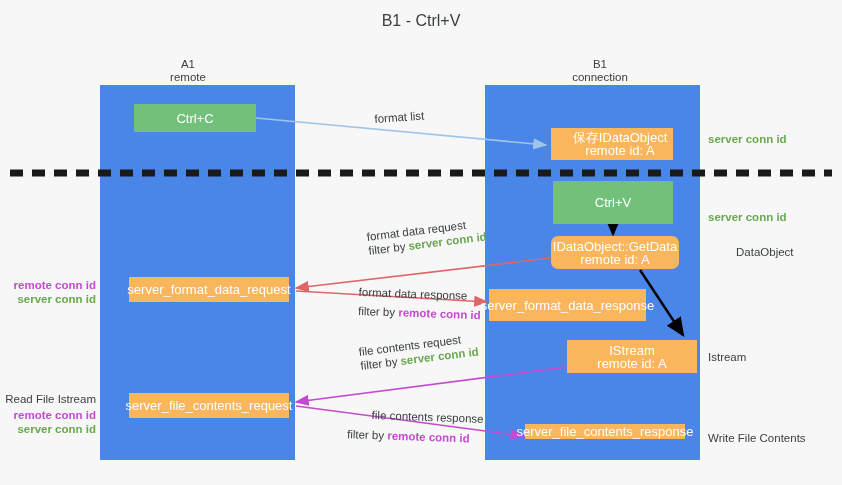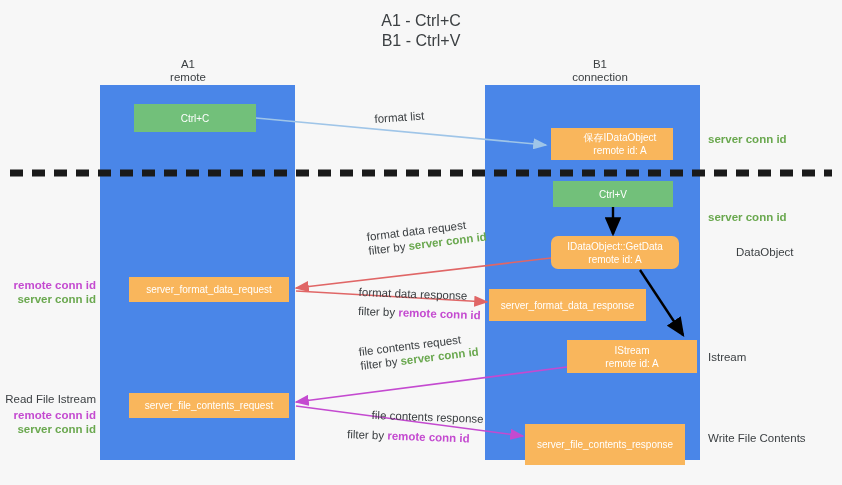--- a/index.html
+++ b/index.html
@@ -24,21 +24,21 @@
   .colhead{
     text-align:center;font-size:11.5px;color:#3c4043;line-height:13px;
   }
 
   
   .lane{background:#4a86e8;}
 
   
   .box{
     display:flex;align-items:center;justify-content:center;
-    text-align:left;color:#ffffff;font-size:10px;line-height:13px;
+    text-align:left;color:#ffffff;font-size:13px;line-height:13px;
     box-sizing:border-box;padding:2px 4px;
   }
   .box.green{background:#6aa84f;background:#72c07a;}
   .box.orange{background:#f9b65c;}
 
   
   .lbl{font-size:11.5px;color:#3c4043;line-height:14px;}
   .green-t{color:#6aa84f;font-weight:bold;}
   .magenta-t{color:#c44ad0;font-weight:bold;}
   .lbl-right{text-align:left;}
@@ -47,21 +47,20 @@
   .rot-wrap{transform-origin:0 0;}
   .nowrap{white-space:nowrap;}
   svg{position:absolute;left:0;top:0;pointer-events:none;}
 </style>
 </head>
 <body>
 
 <div id="stage">
 
   <div class="abs title">
-    <div>A1 - Ctrl+C</div>
     <div>B1 - Ctrl+V</div>
   </div>
 
   <div class="abs colhead" style="left:128px;top:58px;width:120px;">
     <div>A1</div>
     <div>remote</div>
   </div>
   <div class="abs colhead" style="left:540px;top:58px;width:120px;">
     <div>B1</div>
     <div>connection</div>
@@ -105,21 +104,21 @@
 
   <div class="abs box green" style="left:134px;top:104px;width:122px;height:28px;">
     <span>Ctrl+C</span>
   </div>
 
   <div class="abs box orange" style="left:551px;top:128px;width:122px;height:32px;flex-direction:column;padding-left:20px;">
     <span>保存IDataObject</span>
     <span>remote id: A</span>
   </div>
 
-  <div class="abs box green" style="left:553px;top:181px;width:120px;height:26px;">
+  <div class="abs box green" style="left:553px;top:181px;width:120px;height:43px;">
     <span>Ctrl+V</span>
   </div>
 
   <div class="abs box orange" style="left:551px;top:236px;width:128px;height:33px;flex-direction:column;border-radius:7px;">
     <span>IDataObject::GetData</span>
     <span>remote id: A</span>
   </div>
 
   <div class="abs box orange" style="left:567px;top:340px;width:130px;height:33px;flex-direction:column;">
     <span>IStream</span>
@@ -131,21 +130,21 @@
   </div>
 
   <div class="abs box orange" style="left:489px;top:289px;width:157px;height:32px;">
     <span>server_format_data_response</span>
   </div>
 
   <div class="abs box orange" style="left:129px;top:393px;width:160px;height:25px;">
     <span>server_file_contents_request</span>
   </div>
 
-  <div class="abs box orange" style="left:525px;top:424px;width:160px;height:41px;">
+  <div class="abs box orange" style="left:525px;top:424px;width:160px;height:15px;">
     <span>server_file_contents_response</span>
   </div>
 
   <div class="abs lbl nowrap rot-wrap" style="left:374px;top:112px;transform:rotate(-4deg);">
     <span>format list</span>
   </div>
 
   <div class="abs rot-wrap" style="left:366px;top:230px;transform:rotate(-7deg);">
     <div class="lbl nowrap">format data request</div>
     <div class="lbl nowrap">

